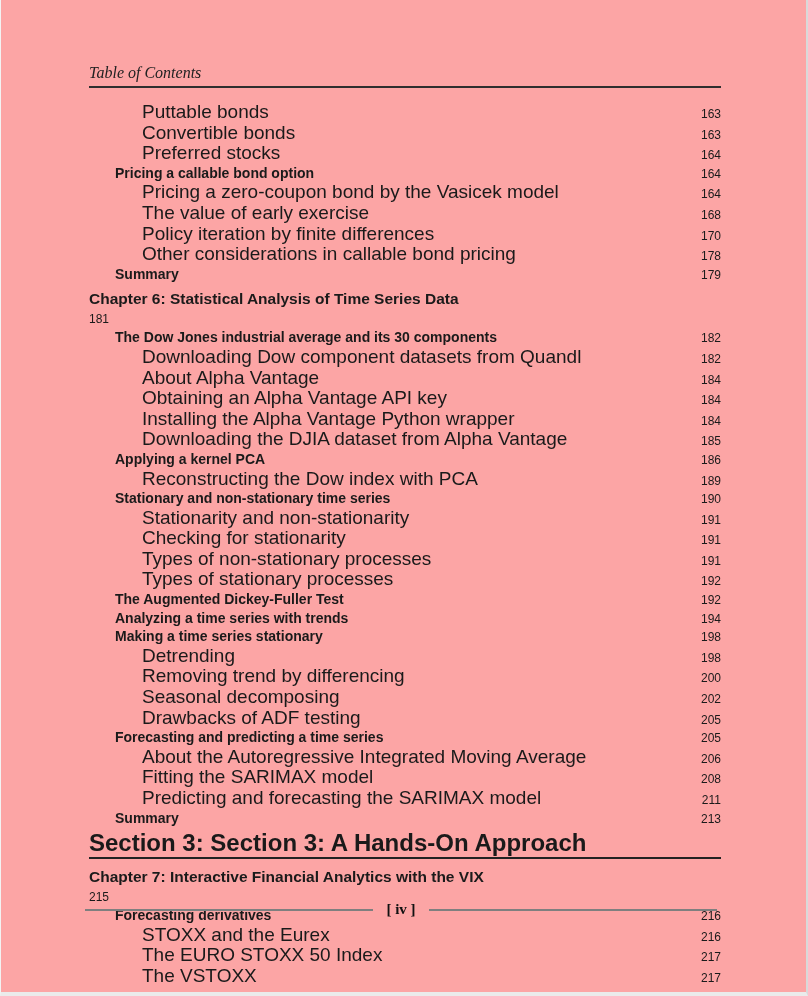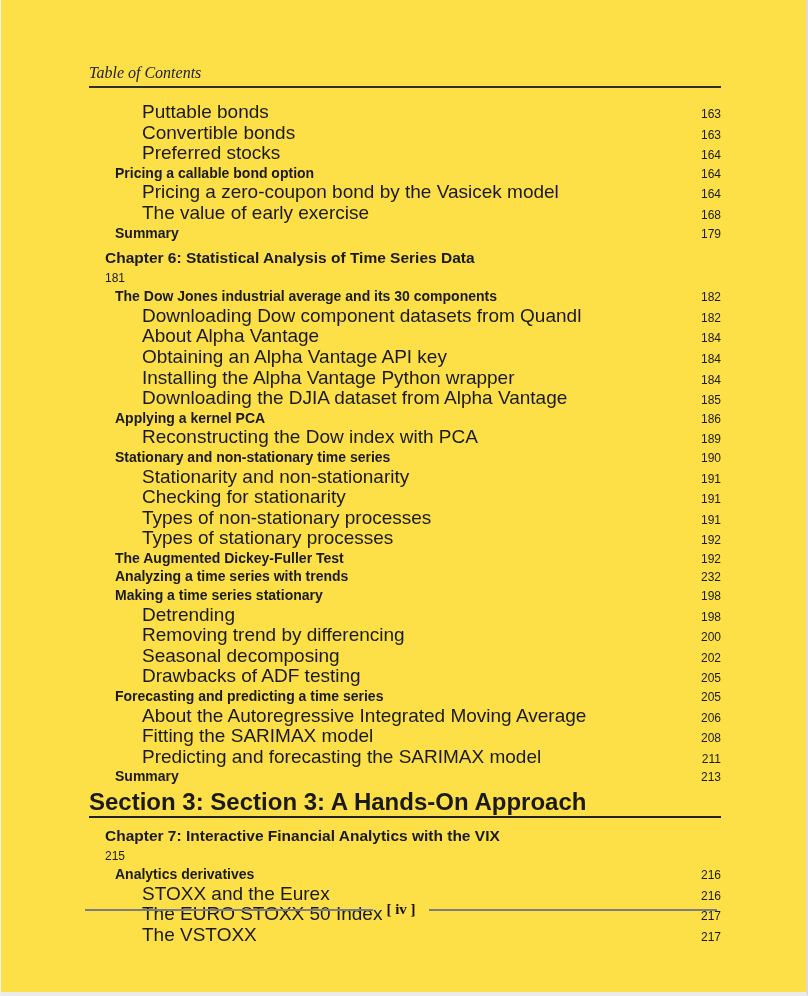--- a/index.html
+++ b/index.html
@@ -1,20 +1,20 @@
 <!DOCTYPE html>
 <html><head>
 <meta charset="utf-8">
 <style>
   html, body { margin: 0; padding: 0; background: #f2f2f2; }
   .page {
     position: relative;
     width: 808px;
     height: 996px;
-    background: #fde047;
+    background: #fca5a5;
     box-sizing: border-box;
     border-right: 2px solid #d9d9d9;
     border-bottom: 4px solid #ebebeb;
     border-left: 1px solid #f3f3f3;
     font-family: "Liberation Sans", sans-serif;
     color: #1a1a1a;
     overflow: hidden;
   }
   .content {
     position: absolute;
@@ -41,21 +41,21 @@
   .entry {
     display: flex;
     align-items: baseline;
     line-height: 17.6px;
   }
   .etitle { flex: 1 1 auto; white-space: nowrap; }
   .epage {
     flex: 0 0 auto;
     font-size: 12px;
     font-weight: 400;
-    margin-left: 16px;
+    margin-left: 0;
     color: #1a1a1a;
   }
   .level-3 .etitle { padding-left: 53px; font-size: 19px; font-weight: 400; }
   .level-2 .etitle { padding-left: 26px; font-size: 14px;  font-weight: 700; }
   .level-1 { margin-top: 5px; line-height: 20px; flex-direction: column; }
   .level-1 .etitle { padding-left: 0; font-size: 15.5px; font-weight: 700; }
   .level-section {
     margin-top: 4px;
     margin-bottom: 8px;
     line-height: 22px;
@@ -111,20 +111,28 @@
     <span class="epage">164</span>
   </div>
         <div class="entry level-3">
     <span class="etitle">Pricing a zero-coupon bond by the Vasicek model</span>
     <span class="epage">164</span>
   </div>
         <div class="entry level-3">
     <span class="etitle">The value of early exercise</span>
     <span class="epage">168</span>
   </div>
+        <div class="entry level-3">
+    <span class="etitle">Policy iteration by finite differences</span>
+    <span class="epage">170</span>
+  </div>
+        <div class="entry level-3">
+    <span class="etitle">Other considerations in callable bond pricing</span>
+    <span class="epage">178</span>
+  </div>
         <div class="entry level-2">
     <span class="etitle">Summary</span>
     <span class="epage">179</span>
   </div>
         <div class="entry level-1">
     <span class="etitle">Chapter 6: Statistical Analysis of Time Series Data</span>
     <span class="epage">181</span>
   </div>
         <div class="entry level-2">
     <span class="etitle">The Dow Jones industrial average and its 30 components</span>
@@ -177,21 +185,21 @@
         <div class="entry level-3">
     <span class="etitle">Types of stationary processes</span>
     <span class="epage">192</span>
   </div>
         <div class="entry level-2">
     <span class="etitle">The Augmented Dickey-Fuller Test</span>
     <span class="epage">192</span>
   </div>
         <div class="entry level-2">
     <span class="etitle">Analyzing a time series with trends</span>
-    <span class="epage">232</span>
+    <span class="epage">194</span>
   </div>
         <div class="entry level-2">
     <span class="etitle">Making a time series stationary</span>
     <span class="epage">198</span>
   </div>
         <div class="entry level-3">
     <span class="etitle">Detrending</span>
     <span class="epage">198</span>
   </div>
         <div class="entry level-3">
@@ -228,21 +236,21 @@
   </div>
         <div class="entry level-section">
     <span class="etitle">Section 3: Section 3: A Hands-On Approach</span>
 
   </div>
         <div class="entry level-1">
     <span class="etitle">Chapter 7: Interactive Financial Analytics with the VIX</span>
     <span class="epage">215</span>
   </div>
         <div class="entry level-2">
-    <span class="etitle">Analytics derivatives</span>
+    <span class="etitle">Forecasting derivatives</span>
     <span class="epage">216</span>
   </div>
         <div class="entry level-3">
     <span class="etitle">STOXX and the Eurex</span>
     <span class="epage">216</span>
   </div>
         <div class="entry level-3">
     <span class="etitle">The EURO STOXX 50 Index</span>
     <span class="epage">217</span>
   </div>

